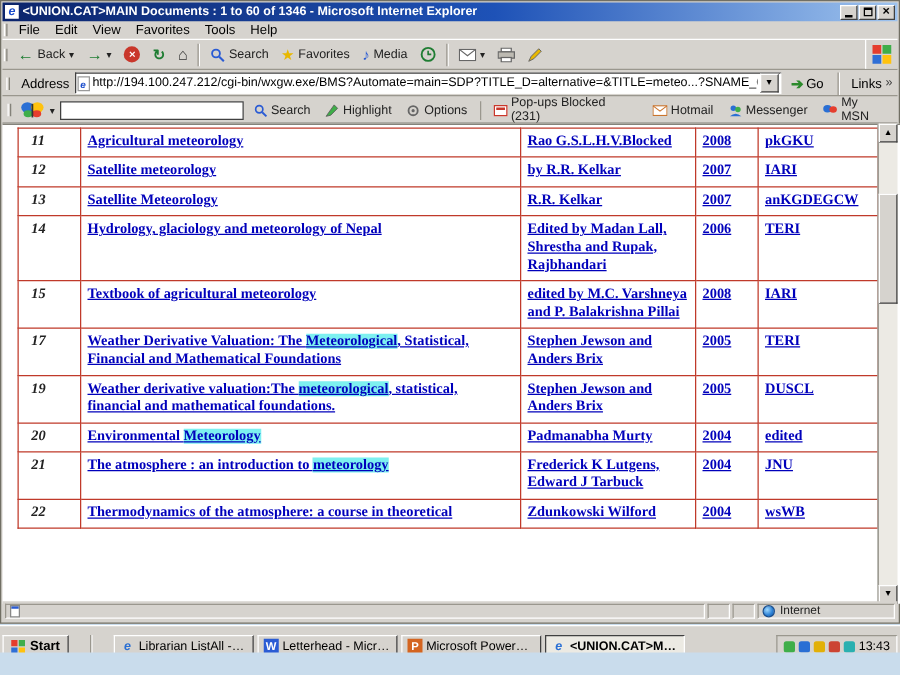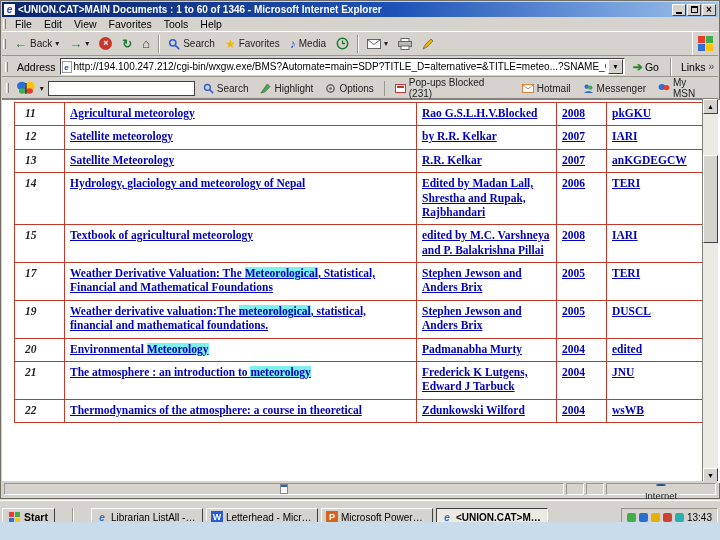--- a/index.html
+++ b/index.html
@@ -61,21 +61,21 @@
   .hl-c{background:var(--hl-c,#7df0f0);margin-top:34px;}
   .hl-y{background:var(--hl-y,#f8ea6a);}
   
   .vscroll{position:absolute;right:1px;top:98px;width:16px;height:384px;background:#eceae4;border-left:1px solid #84827a;}
   .sb-btn{position:absolute;left:0;width:15px;height:15px;background:#d6d3ce;border:1px solid;border-color:#fff #404040 #404040 #fff;font-size:7px;text-align:center;line-height:13px;color:#000;}
   .sb-up{top:0;}
   .sb-down{bottom:0;}
   .sb-thumb{position:absolute;left:0;top:56px;width:15px;height:88px;background:#d6d3ce;border:1px solid;border-color:#fff #404040 #404040 #fff;}
   
   .statusbar{position:absolute;left:1px;right:1px;bottom:1px;height:16px;background:#d6d3ce;display:flex;align-items:center;gap:2px;padding:1px 2px;}
-  .sb-pane{height:12px;border:1px solid;border-color:#9a978e #fff #fff #9a978e;display:flex;align-items:center;font-size:9.5px;padding:0 3px;color:#222;gap:4px;flex-direction:column;}
+  .sb-pane{height:12px;border:1px solid;border-color:#9a978e #fff #fff #9a978e;display:flex;align-items:flex-end;font-size:9.5px;padding:0 3px;color:#222;gap:4px;}
   .sb-main{flex:1;}
   .sb-small{width:18px;}
   .sb-zone{width:110px;}
   .doc-icon{width:8px;height:10px;background:#fff;border:1px solid #888;box-shadow:inset 0 2px 0 #2a5bd4;}
   .globe{width:10px;height:10px;border-radius:50%;background:radial-gradient(circle at 35% 35%,#9fd9ff,#2a7fd4 60%,#1b5fae);border:1px solid #1b4f8e;}
   
   .taskbar{position:absolute;left:0;top:500px;width:720px;height:22px;background:#d6d3ce;border-top:1px solid #fff;display:flex;align-items:center;gap:14px;padding:16px 2px;}
   .start-btn{display:flex;align-items:center;gap:4px;height:18px;padding:0 6px;background:#d6d3ce;border:1px solid;border-color:#fff #404040 #404040 #fff;font-size:10.5px;font-weight:bold;flex:0 0 auto;}
   .task-btn{flex:0 0 112px;height:18px;display:flex;align-items:center;gap:3px;padding:0 4px;background:#d6d3ce;border:1px solid;border-color:#fff #404040 #404040 #fff;font-size:10px;overflow:hidden;white-space:nowrap;}
   .task-btn.active{border-color:#404040 #fff #fff #404040;background:#eceae3;font-weight:bold;}

